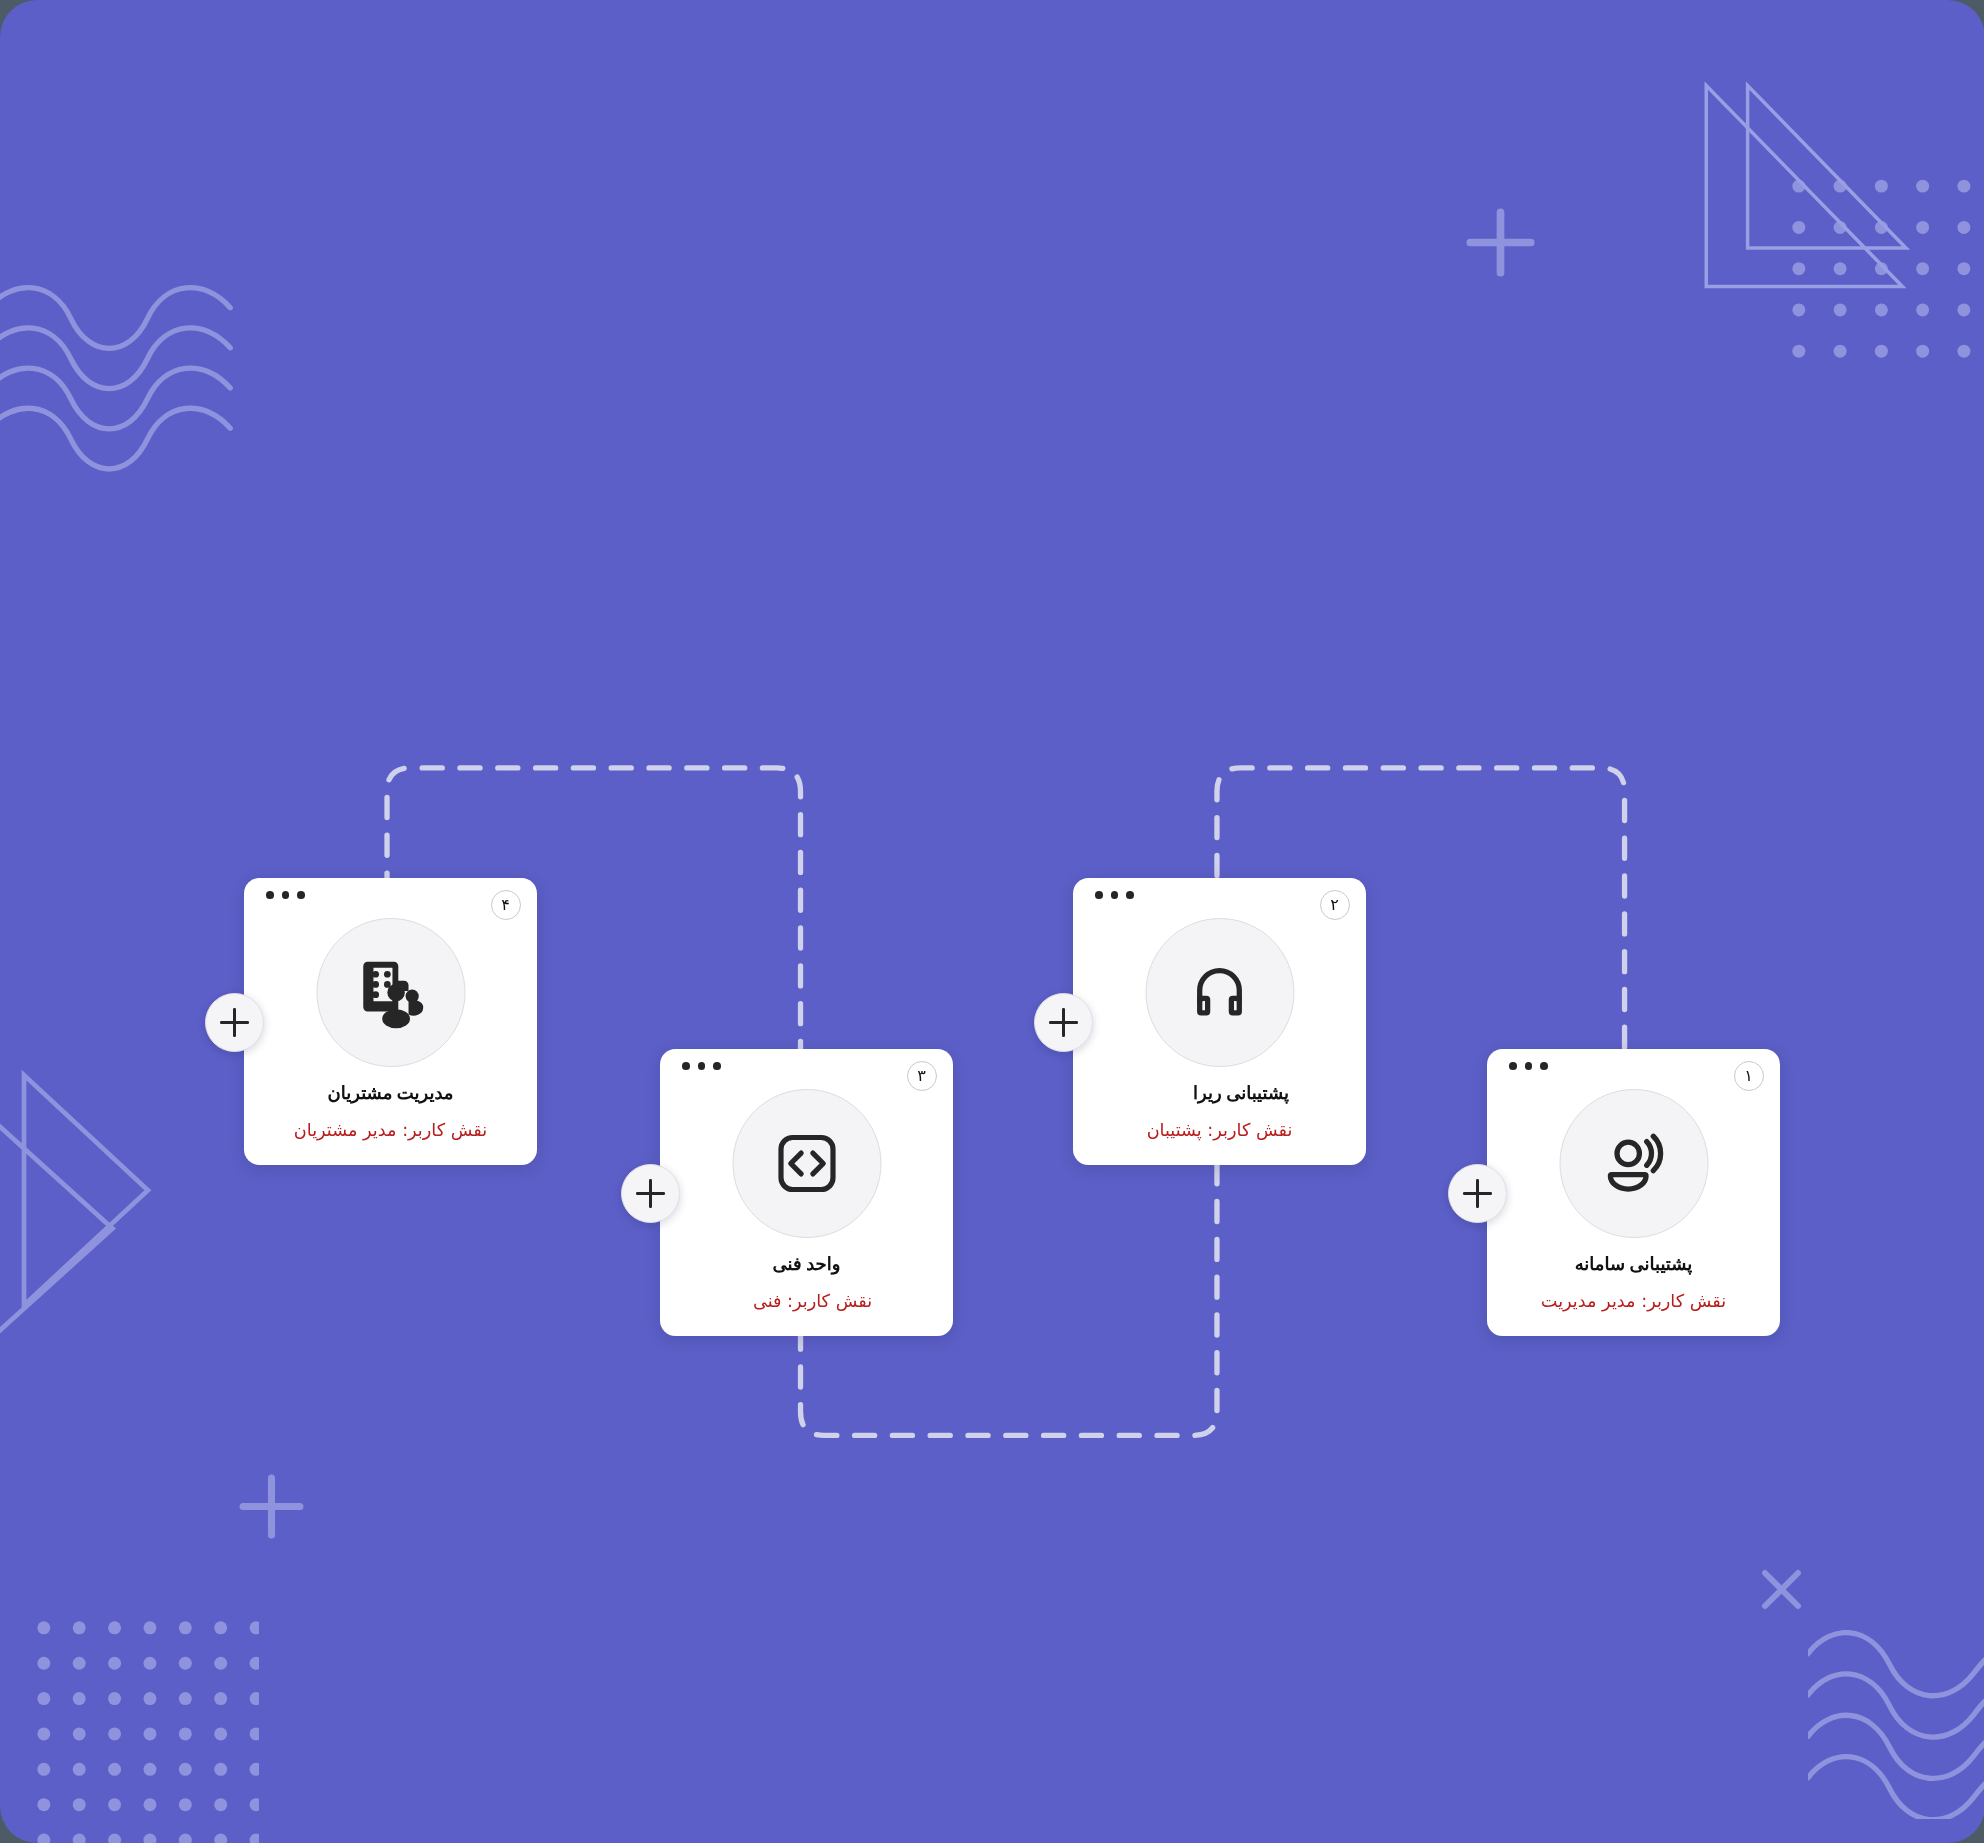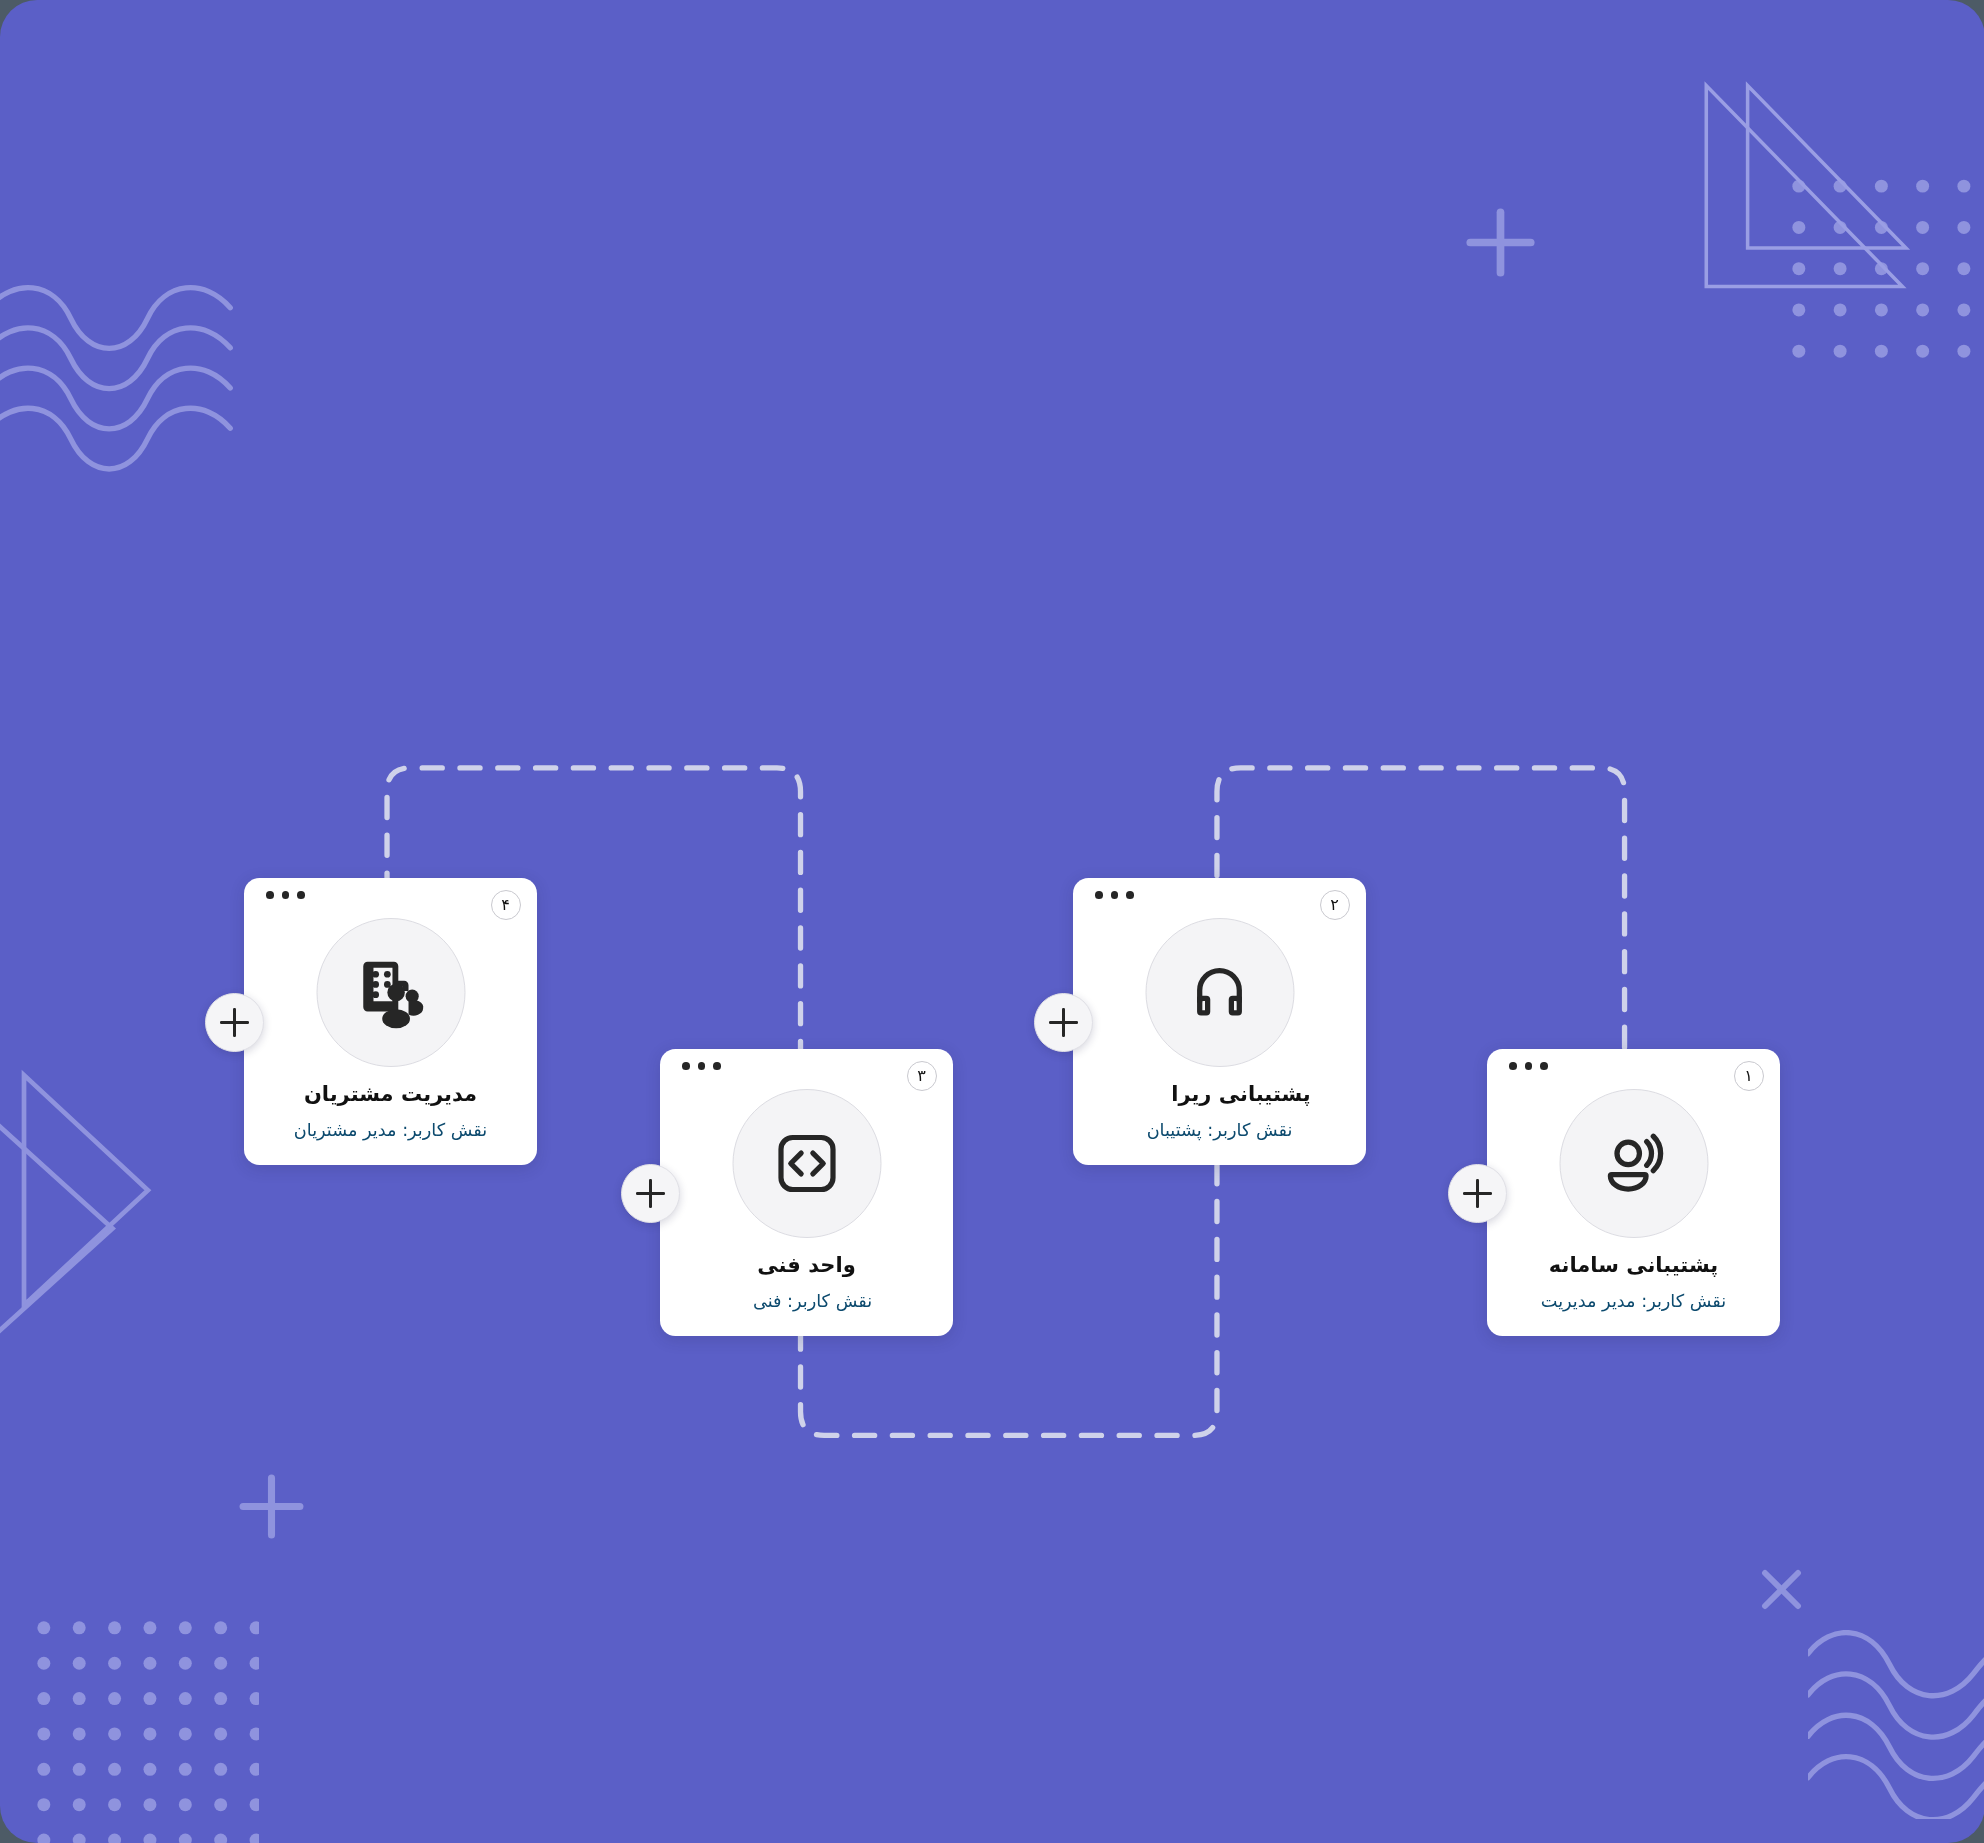--- a/index.html
+++ b/index.html
@@ -42,26 +42,27 @@
   }
   .avatar{
     position:absolute;left:50%;transform:translateX(-50%);
     border-radius:50%;
     background:#f4f4f6;
     border:1.2px solid #dcdce2;
     display:flex;align-items:center;justify-content:center;
   }
   .card-title{
     position:absolute;left:0;right:0;text-align:center;
-    font-size:21px;font-weight:bold;color:#111;
+    font-size:18px;font-weight:bold;color:#111;
     direction:rtl;
+    font-family:Liberation Serif, serif;
   }
   .card-sub{
     position:absolute;left:0;right:0;text-align:center;
-    font-size:17.7px;color:#0c4a6e;direction:rtl;
+    font-size:17.7px;color:#b91c1c;direction:rtl;
   }
   .plus-btn{
     position:absolute;
     width:57px;height:57px;border-radius:50%;
     background:#f5f5f7;
     border:1.2px solid #e0e0e6;
     box-shadow:0 2.4px 8.3px rgba(30,30,70,.18);
     display:flex;align-items:center;justify-content:center;
     z-index:6;
   }

